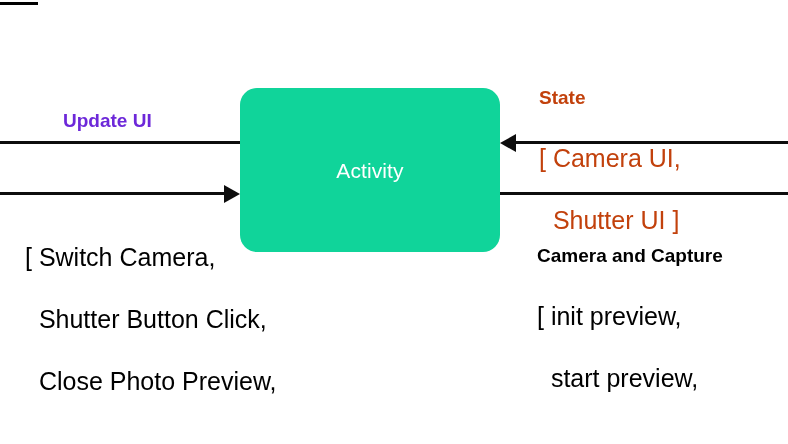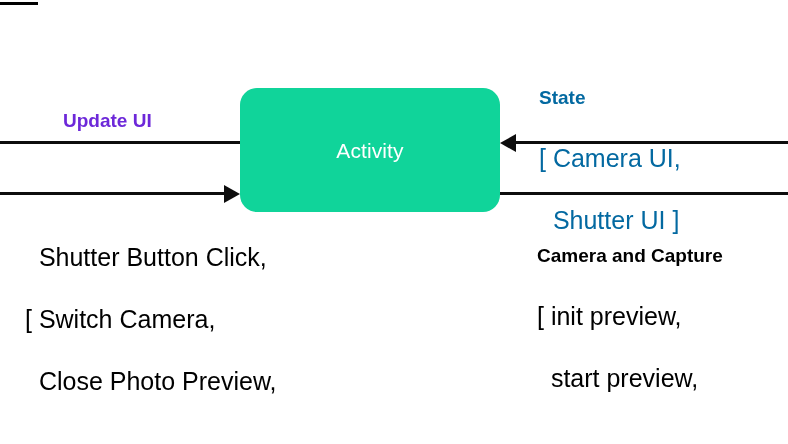--- a/index.html
+++ b/index.html
@@ -29,21 +29,21 @@
     height: 3px;
     background: #000000;
   }
 
   
   .node {
     position: absolute;
     left: 240px;
     top: 88px;
     width: 260px;
-    height: 124px;
+    height: 164px;
     border-radius: 17px;
     display: flex;
     align-items: center;
     justify-content: center;
     box-sizing: border-box;
   }
   .node-label {
     color: #ffffff;
     font-size: 21px;
     font-weight: 400;
@@ -103,31 +103,31 @@
 
 <div id="canvas" style="background: rgb(255, 255, 255);">
 
   <div class="top-rule"></div>
 
   <div class="edge" style="left: 0px; top: 141px; width: 240px; background: rgb(13, 13, 13);"></div>
   <div class="txt edge-label block-update-ui" style="color: #6d28d9;">Update UI</div>
 
   <div class="edge" style="left: 516px; top: 141px; width: 272px; background: rgb(13, 13, 13);"></div>
   <div class="arrow-head arrow-left" style="left: 500px; top: 134px; border-right-color: rgb(13, 13, 13);"></div>
-  <div class="txt block-state" style="color: #0369a1;">
+  <div class="txt block-state" style="color: #c2410c;">
     <div class="heading">State</div>
     <div class="body-line">[ Camera UI,</div>
     <div class="body-line">  Shutter UI ]</div>
   </div>
 
   <div class="edge" style="left: 0px; top: 192px; width: 224px; background: rgb(13, 13, 13);"></div>
   <div class="arrow-head arrow-right" style="left: 224px; top: 185px; border-left-color: rgb(13, 13, 13);"></div>
   <div class="txt block-actions" style="color: rgb(0, 0, 0);">
+    <div class="body-line">[ Switch Camera,</div>
     <div class="body-line">  Shutter Button Click,</div>
-    <div class="body-line">[ Switch Camera,</div>
     <div class="body-line">  Close Photo Preview,</div>
     
     
   </div>
 
   <div class="edge" style="left: 500px; top: 192px; width: 288px; background: rgb(13, 13, 13);"></div>
   <div class="txt block-camera" style="color: rgb(0, 0, 0);">
     <div class="heading">Camera and Capture</div>
     <div class="body-line">[ init preview,</div>
     <div class="body-line">  start preview,</div>

